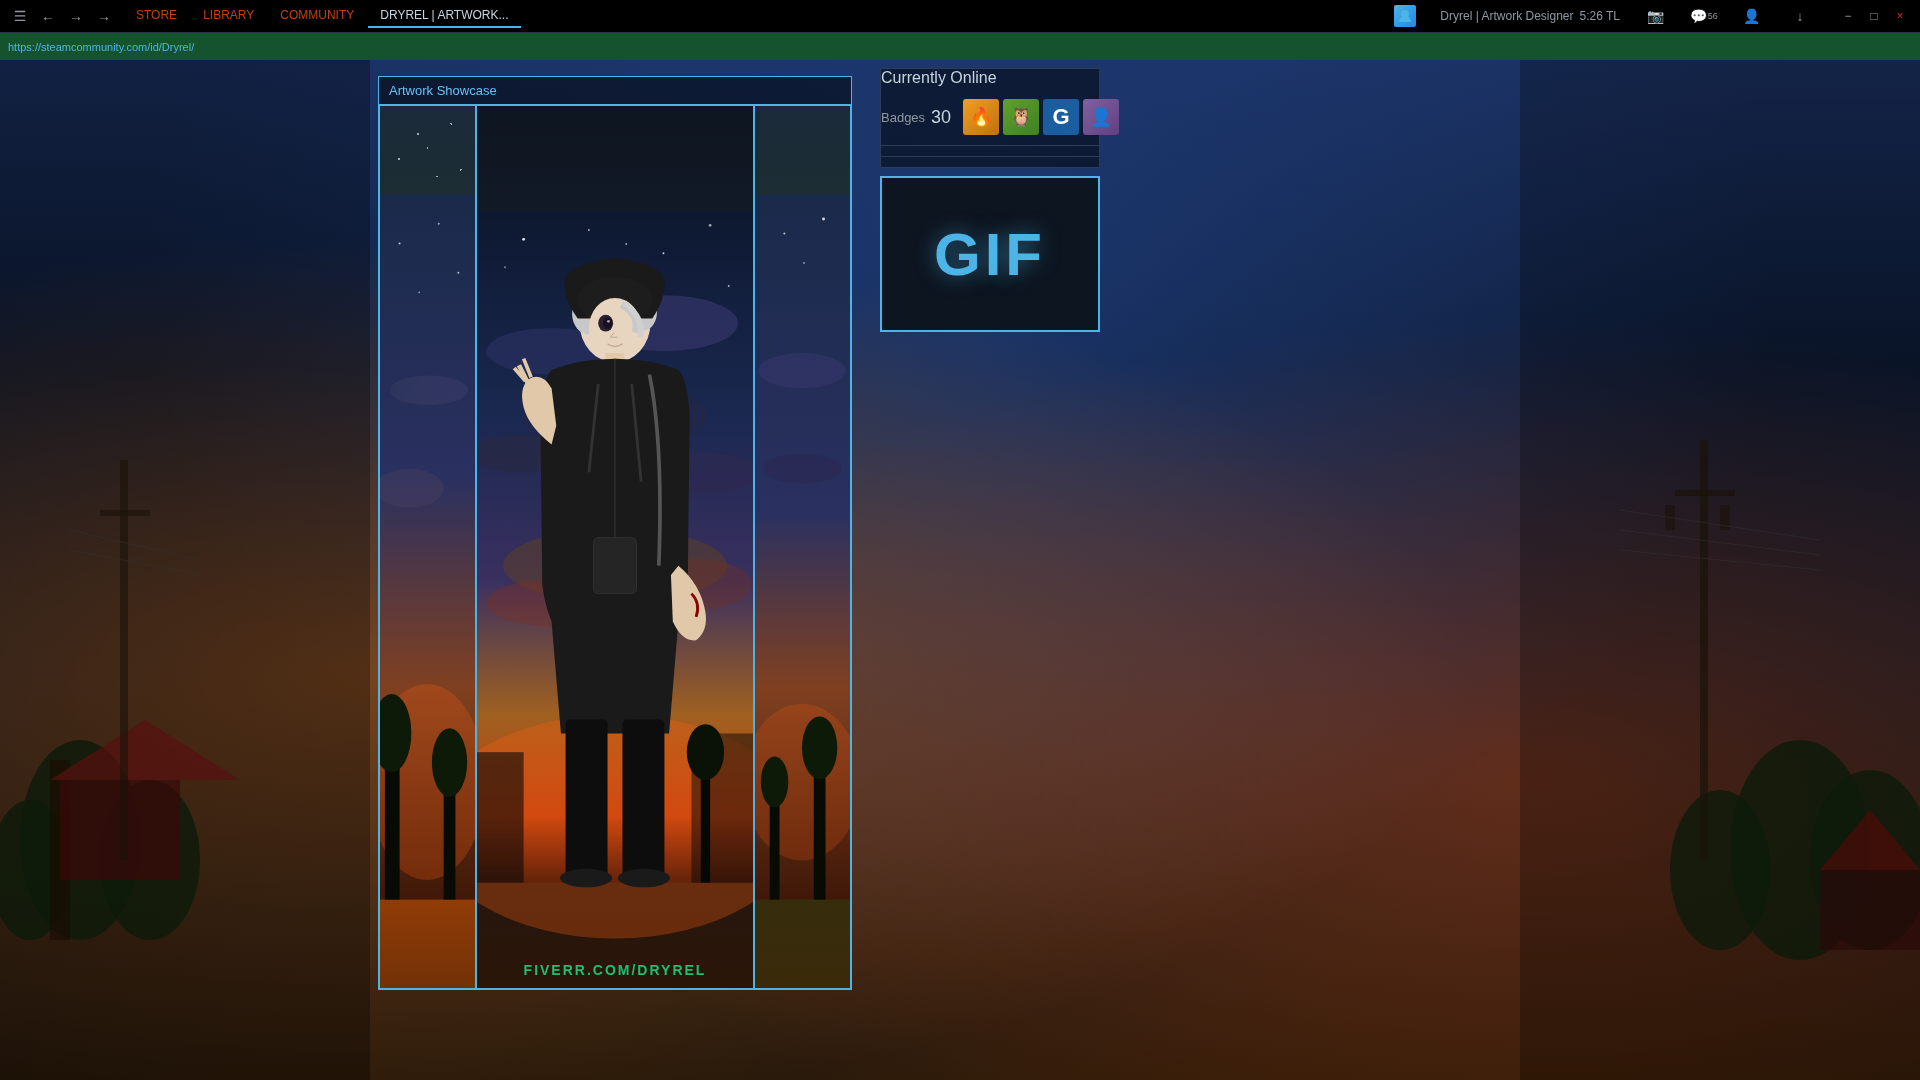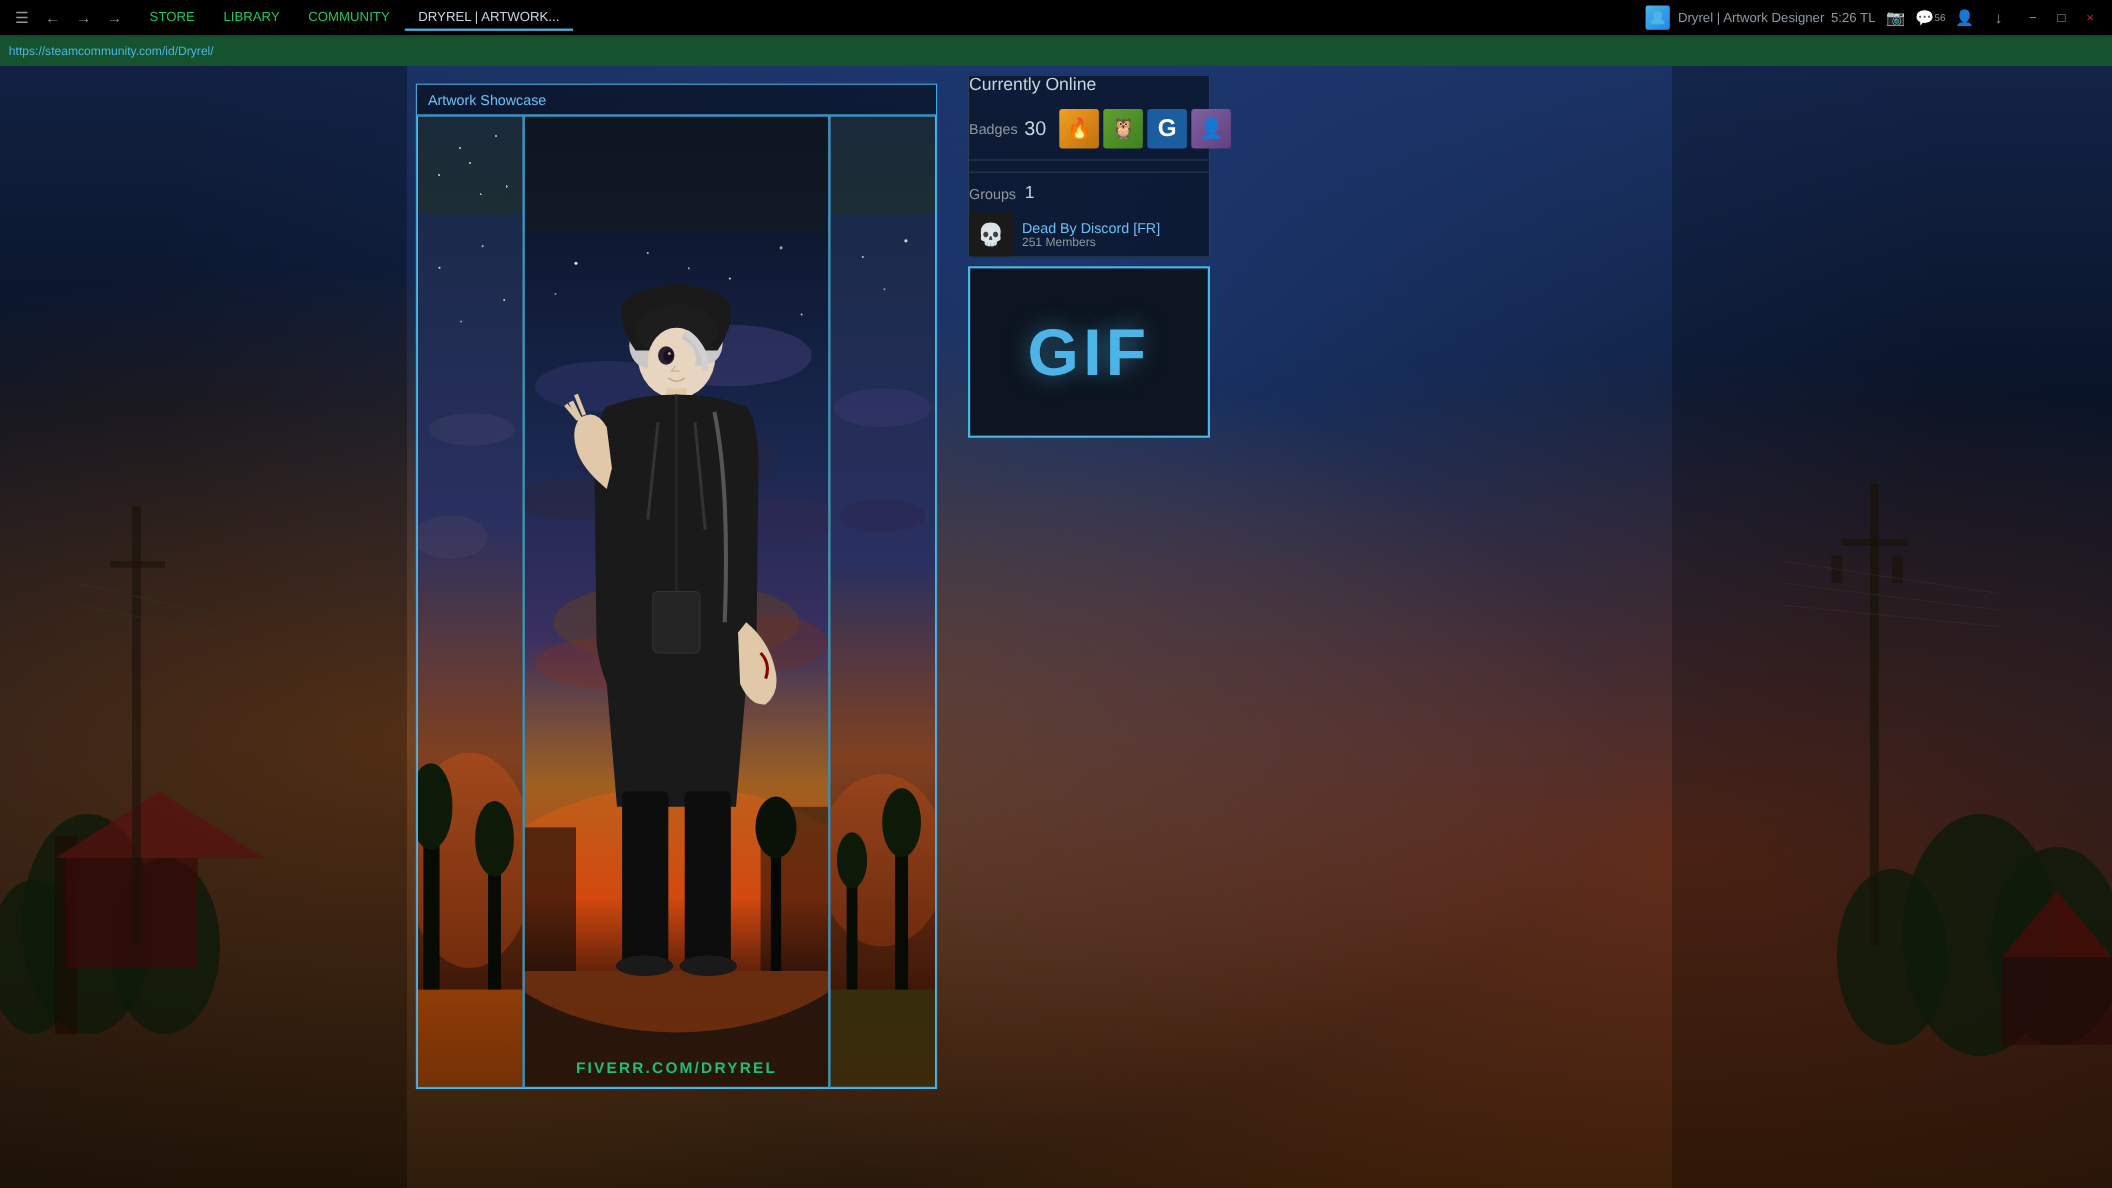--- a/index.html
+++ b/index.html
@@ -40,32 +40,32 @@
     }
     .tab-bar {
       display: flex;
       align-items: center;
       gap: 2px;
       flex: 1;
     }
     .tab {
       padding: 4px 12px;
       font-size: 12px;
-      color: #22c55e;
+      color: #c2410c;
       cursor: pointer;
       border-bottom: 2px solid transparent;
     }
     .tab.active {
       color: #c6d4df;
       border-bottom: 2px solid #4db4e8;
     }
     .titlebar-right {
       display: flex;
       align-items: center;
-      gap: 7px;
+      gap: 24px;
       margin-left: auto;
     }
     .user-info {
       display: flex;
       align-items: center;
       gap: 6px;
       font-size: 12px;
       color: #8f98a0;
     }
     .user-avatar {
@@ -638,33 +638,20 @@
           <div class="badge-icon badge-g">G</div>
           <div class="badge-icon badge-anime">👤</div>
         </div>
       </div>
 
       <div class="divider"></div>
 
 
       <div class="divider"></div>
 
-      <div class="groups-section">
-        <div class="groups-label">
-          <span>Groups</span>
-          <span class="groups-count">1</span>
-        </div>
-        <div class="group-item">
-          <div class="group-avatar">💀</div>
-          <div class="group-info">
-            <div class="group-name">Dead By Discord [FR]</div>
-            <div class="group-members">251 Members</div>
-          </div>
-        </div>
-      </div>
     </div>
 
     <div class="gif-panel">
       <div class="gif-text">GIF</div>
     </div>
 
   </div>
 
 </div>
 

